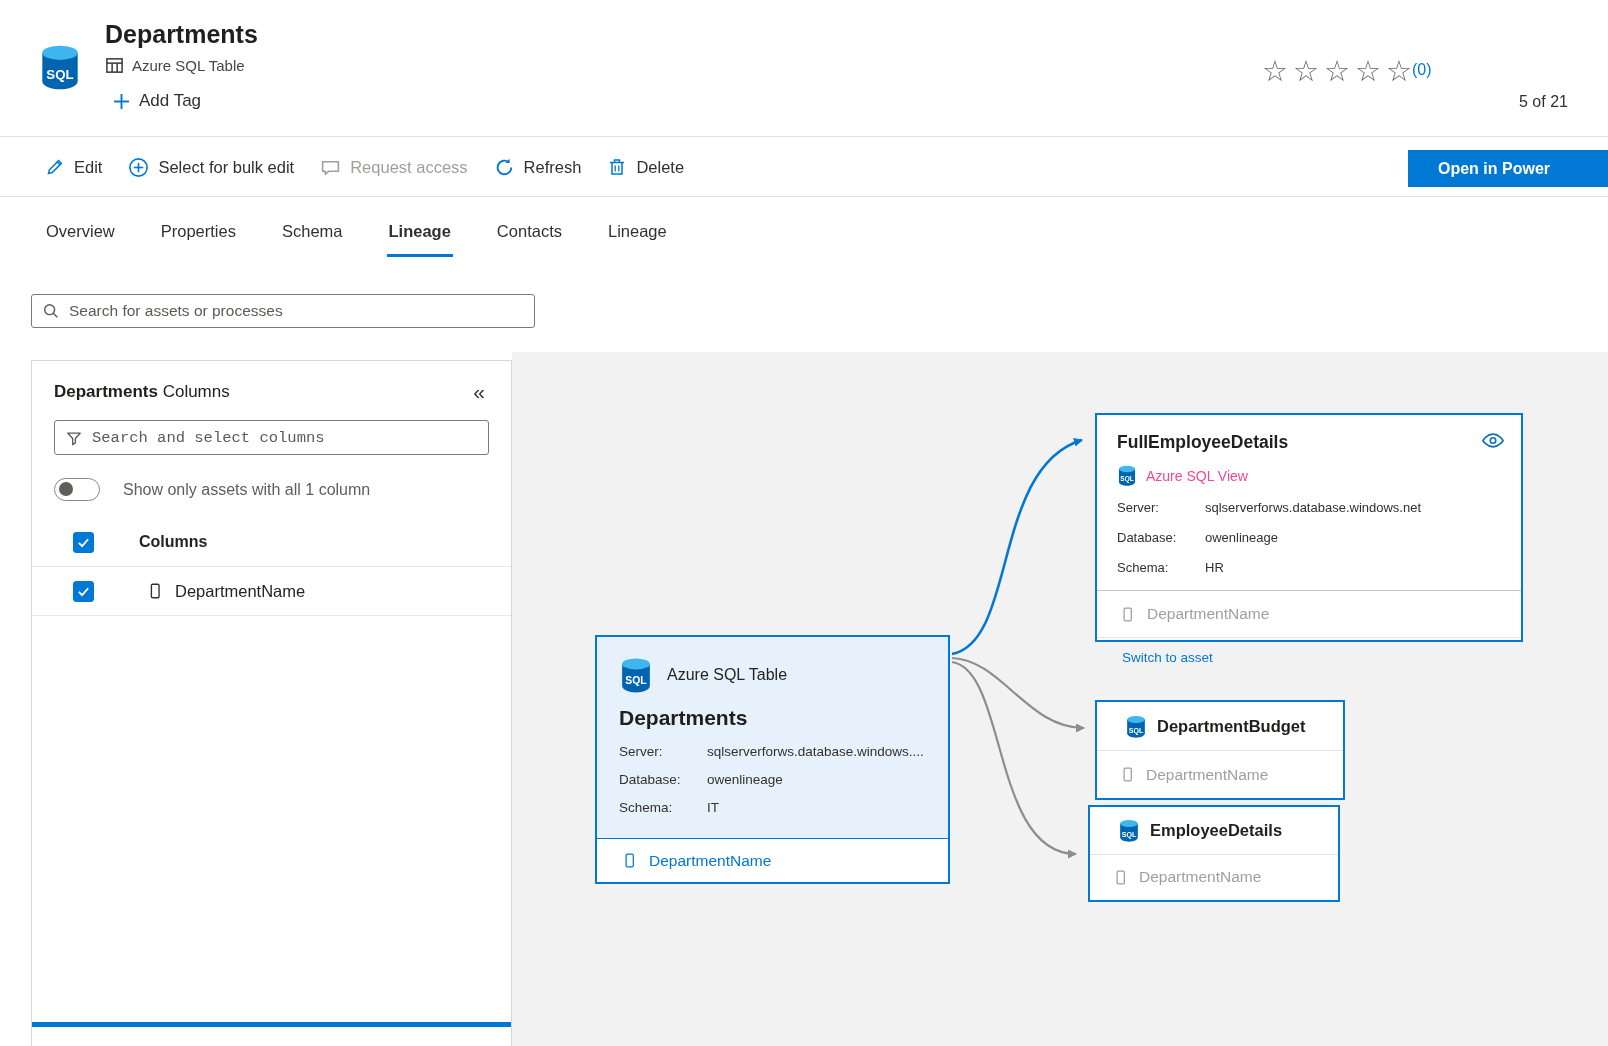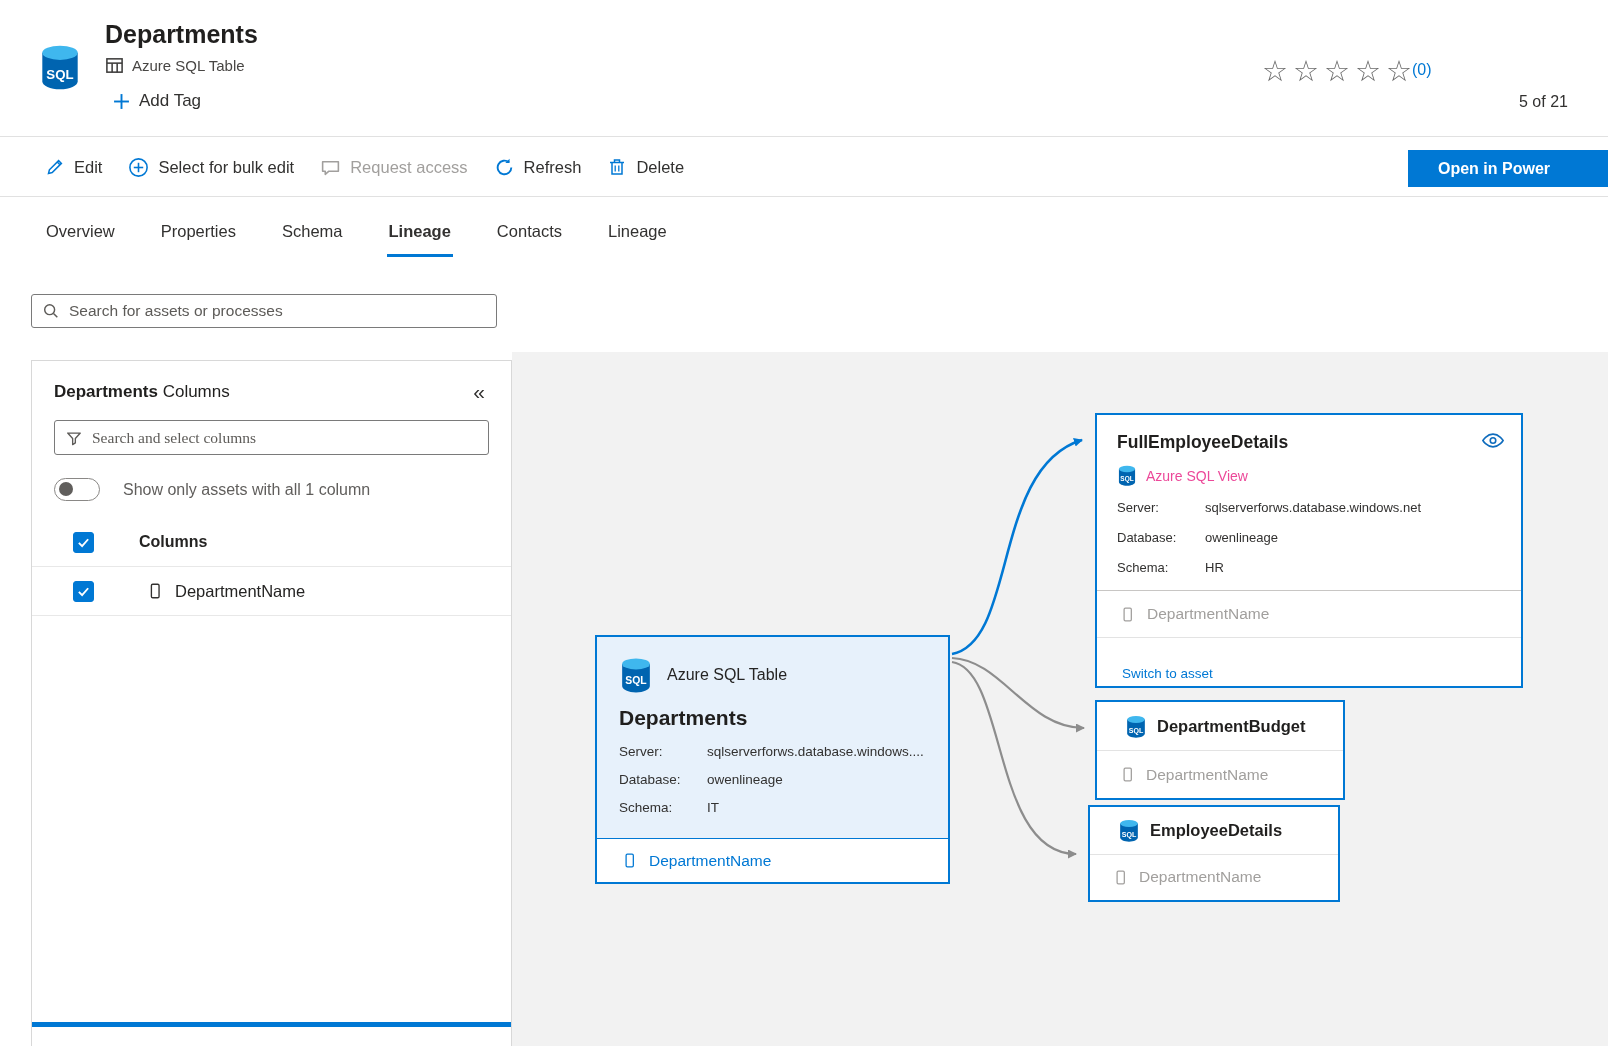--- a/index.html
+++ b/index.html
@@ -27,36 +27,36 @@
   
   .tabs-row { position:absolute; left:0; top:198px; width:100%; height:72px; }
   .tabs { position:absolute; left:44px; top:0; height:100%; display:flex; gap:42px; align-items:center; }
   .tab { font-size:16.5px; color:#323130; background:none; border:none; cursor:pointer; font-family:inherit; padding:10px 2px 13px 2px; border-bottom:3px solid transparent; }
   .tab.active { font-weight:bold; border-bottom-color:#0078d4; }
   .updated-line { position:absolute; left:1025px; top:231px; font-size:15.5px; color:#323130; white-space:nowrap; }
   .updated-line b { font-weight:bold; }
   .scan-link { color:#0078d4; font-weight:bold; text-decoration:underline; cursor:pointer; }
 
   
-  .asset-search { position:absolute; left:31px; top:294px; width:466px; height:34px; border:1px solid #7a7a7a; border-radius:3px; display:flex; align-items:center; padding:0 10px; gap:9px; background:#fff; }
+  .asset-search { position:absolute; left:31px; top:294px; width:504px; height:34px; border:1px solid #7a7a7a; border-radius:3px; display:flex; align-items:center; padding:0 10px; gap:9px; background:#fff; }
   .asset-search input { border:none; outline:none; flex:1; font-size:15.5px; font-family:inherit; color:#323130; }
   .asset-search input::placeholder { color:#5d5b58; }
 
   
   .content { position:absolute; left:0; top:352px; width:1608px; height:694px; }
   .panel { position:absolute; left:31px; top:0; width:481px; height:694px; background:#fff; border:1px solid #d8d8d8;margin-top:8px; }
   .canvas { position:absolute; left:512px; top:0; width:1096px; height:694px; background:#f2f2f2; overflow:hidden; }
 
   
   .panel-head { display:flex; align-items:center; justify-content:space-between; padding:19px 26px 10px 22px; }
   .panel-title { font-size:17px; color:#201f1e; }
   .panel-title b { font-weight:bold; }
   .collapse-btn { font-size:21px; color:#323130; background:none; border:none; cursor:pointer; font-family:inherit; }
   .col-search { margin:6px 22px 0 22px; height:35px; border:1px solid #7a7a7a; border-radius:3px; display:flex; align-items:center; padding:0 10px; gap:9px; }
-  .col-search input { border:none; outline:none; flex:1; font-size:15.5px; font-family:Liberation Serif, serif; color:#323130; }
+  .col-search input { border:none; outline:none; flex:1; font-size:15.5px; font-family:Liberation Mono, monospace; color:#323130; }
   .col-search input::placeholder { color:#5d5b58; }
   .toggle-row { display:flex; align-items:center; gap:23px; padding:23px 22px 17px 22px; }
   .toggle { width:46px; height:23px; border:1px solid #8a8886; border-radius:12px; background:#fff; position:relative; cursor:pointer; flex:0 0 auto; }
   .toggle .knob { position:absolute; left:4px; top:3px; width:14px; height:14px; border-radius:50%; background:#605e5c; }
   .toggle-label { font-size:16px; color:#605e5c; }
   .chk-row { display:flex; align-items:center; gap:0; height:49px; border-bottom:1px solid #e8e8e8; padding-left:41px; cursor:pointer; }
   .checkbox { width:21px; height:21px; background:#0078d4; border:1px solid #0078d4; border-radius:3px; display:flex; align-items:center; justify-content:center; flex:0 0 auto; }
   .chk-row .row-label { margin-left:45px; font-size:16.5px; color:#252423; }
   .chk-row.header-row .row-label { font-weight:bold; font-size:16px; }
   .chk-row .col-icon { margin-left:52px; color:#323130; }
@@ -68,30 +68,30 @@
   .node-departments { left:83px; top:283px; width:355px; height:249px; display:flex; flex-direction:column; cursor:pointer; }
   .dep-top { background:#e7f1fb; flex:1; padding:20px 18px 8px 22px; }
   .dep-type-row { display:flex; align-items:center; gap:14px; font-size:16px; color:#252423; }
   .dep-name { font-size:21px; font-weight:bold; color:#201f1e; margin:13px 0 14px 0; }
   .detail-row { display:flex; font-size:13.5px; color:#323130; margin-bottom:13px; }
   .detail-row .dl { width:88px; flex:0 0 auto; }
   .detail-row .dv { white-space:nowrap; overflow:hidden; }
   .dep-col-row { height:44px; border-top:1px solid #0078d4; display:flex; align-items:center; gap:11px; padding-left:24px; background:#fff; }
   .dep-col-row .colname { color:#0078d4; font-size:15.5px; }
 
-  .node-fed { left:583px; top:61px; width:428px; height:275px; cursor:pointer; }
+  .node-fed { left:583px; top:61px; width:428px; height:229px; cursor:pointer; }
   .fed-head { display:flex; align-items:flex-start; justify-content:space-between; padding:17px 16px 0 20px; }
   .fed-name { font-size:17.5px; font-weight:bold; color:#201f1e; }
   .eye-btn { background:none; border:none; cursor:pointer; padding:0; }
   .fed-type-row { display:flex; align-items:center; gap:9px; font-size:14px; color:#ec4899; padding:12px 0 0 20px; }
   .fed-details { padding:14px 0 0 20px; }
   .fed-details .detail-row { font-size:13px; margin-bottom:15px; }
   .fed-col-row { border-top:1px solid #c8c6c4; height:47px; display:flex; align-items:center; gap:11px; padding-left:22px; color:#a19f9d; }
   .fed-col-row .colname { font-size:15.5px; color:#a19f9d; }
-  .fed-switch-row { border-top:1px solid #e3e3e3; padding:26px 0 0 25px;text-decoration:underline; }
+  .fed-switch-row { border-top:1px solid #e3e3e3; padding:10px 0 0 25px;text-decoration:underline; }
   .switch-link { font-size:13.5px; color:#0078d4; background:none; border:none; cursor:pointer; font-family:inherit; }
 
   .node-small { cursor:pointer; }
   .node-db { left:583px; top:348px; width:250px; height:100px; }
   .node-ed { left:576px; top:453px; width:252px; height:97px; }
   .small-head { height:50%; display:flex; align-items:center; gap:10px; padding-left:20px;margin-left:8px; }
   .small-name { font-size:16.5px; font-weight:bold; color:#201f1e; }
   .small-col { height:50%; border-top:1px solid #e3e3e3; display:flex; align-items:center; gap:10px; padding-left:22px; color:#a19f9d; }
   .small-col .colname { font-size:15.5px; color:#a19f9d; }
 

